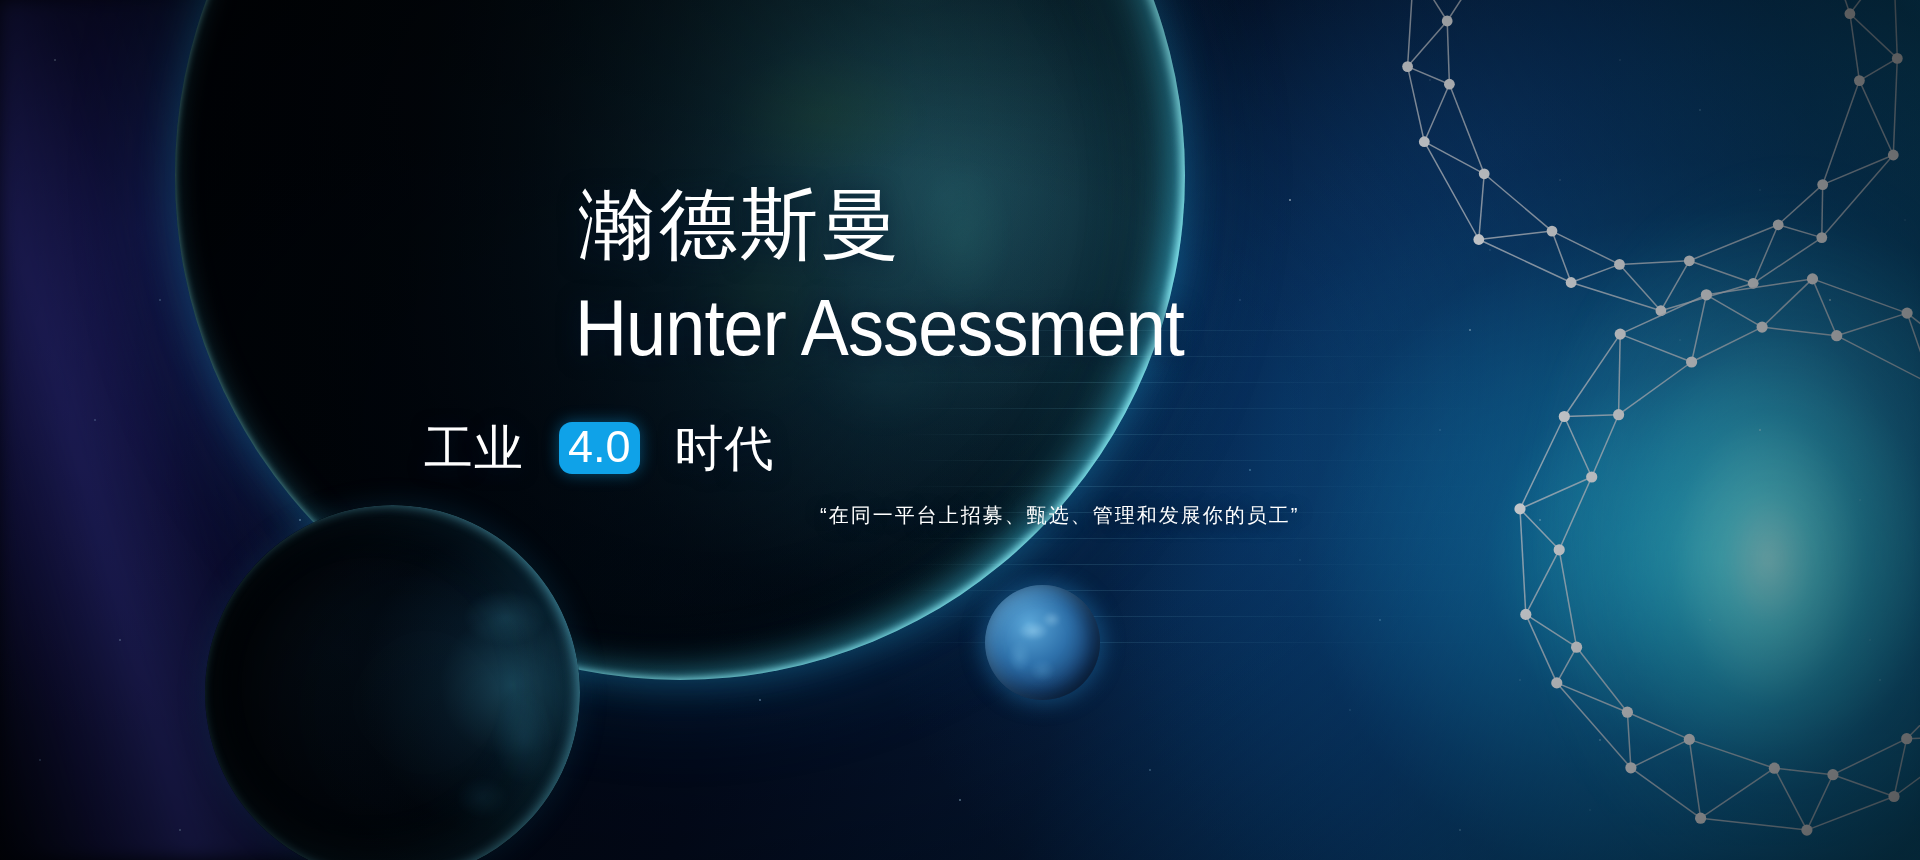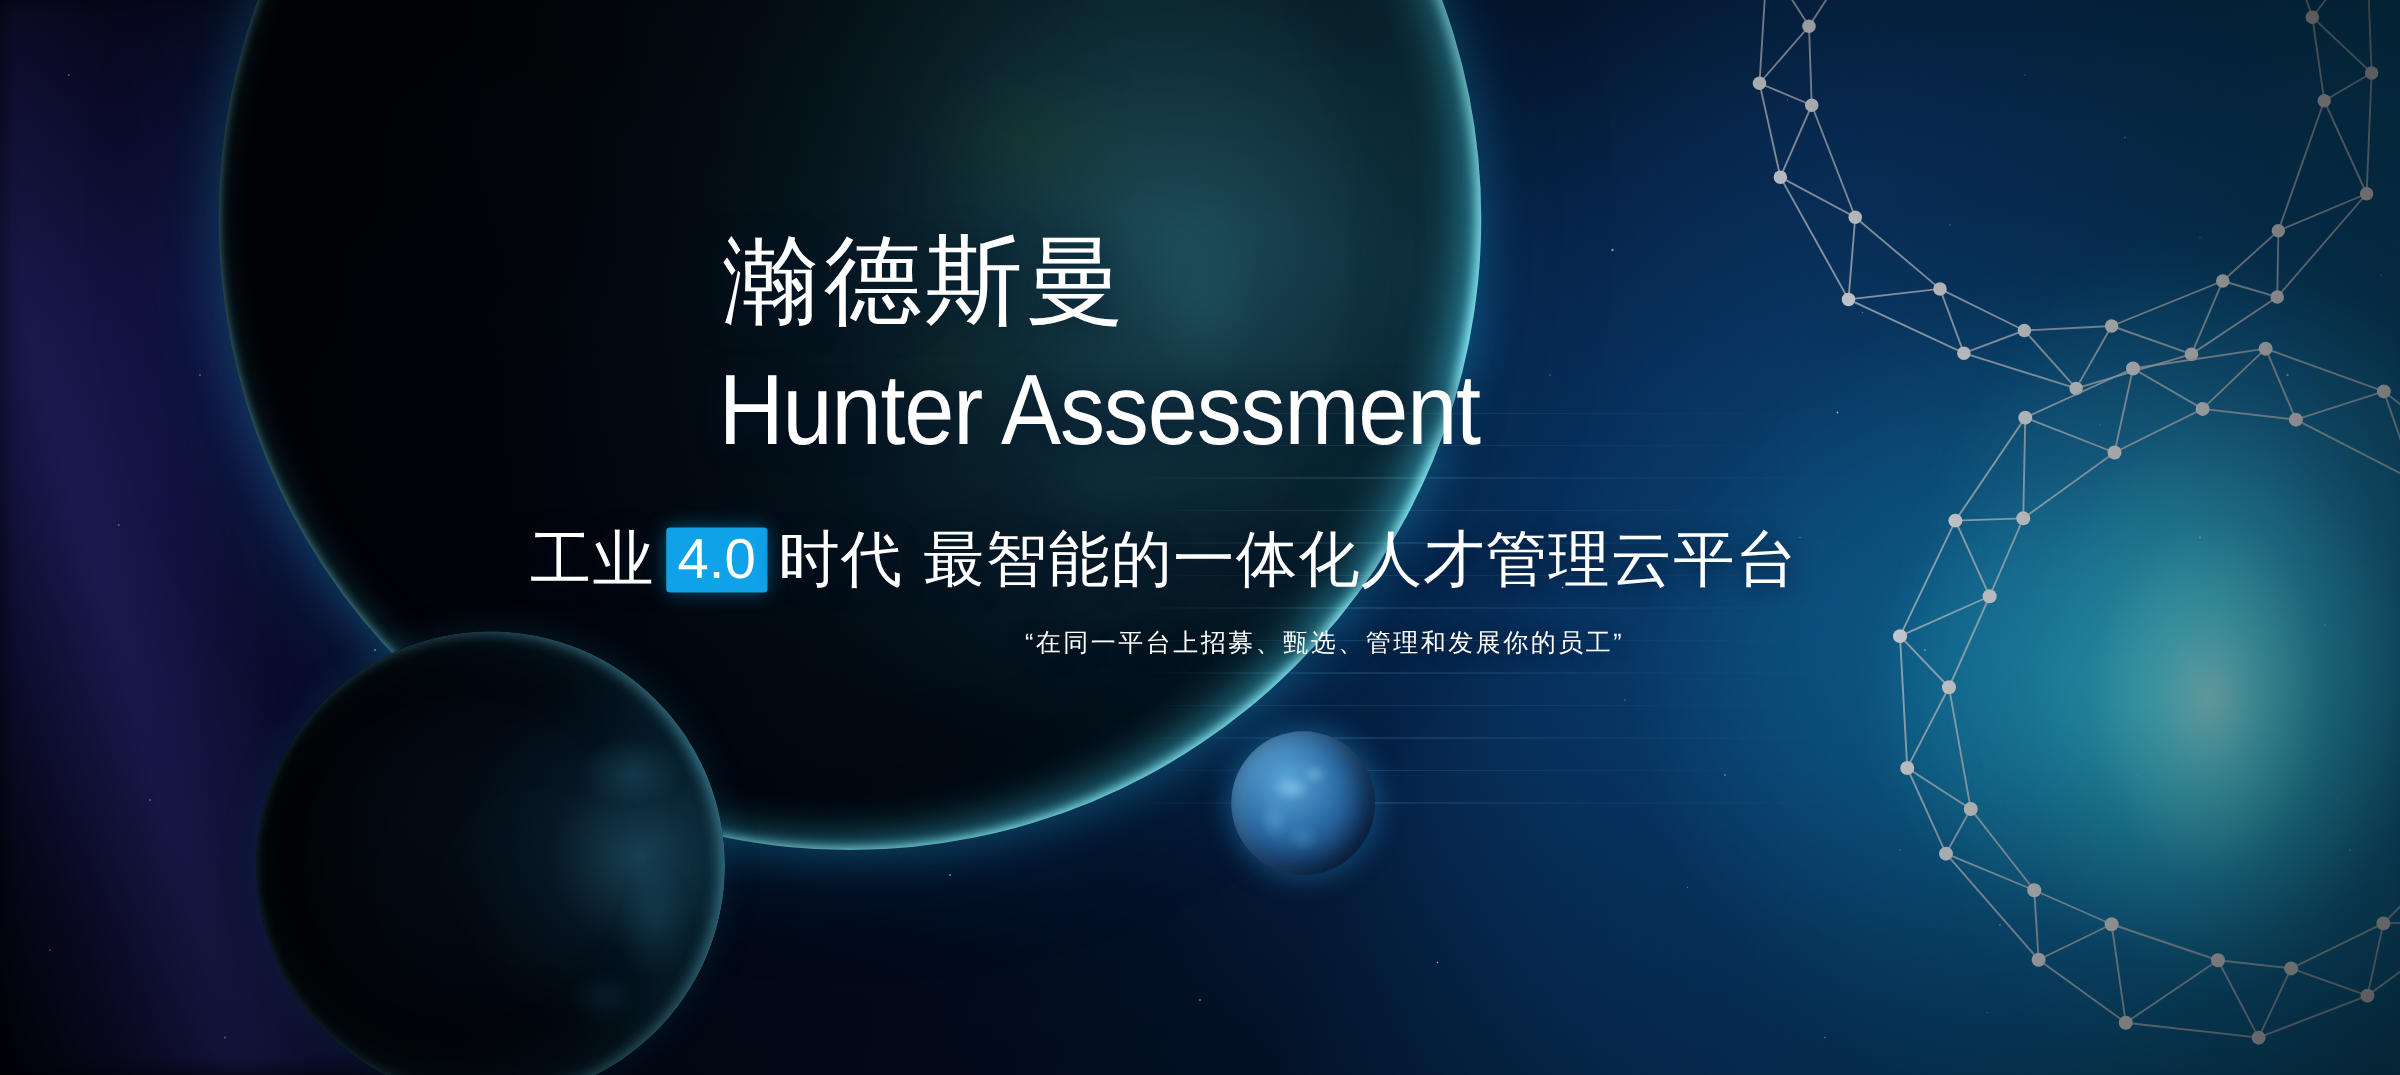--- a/index.html
+++ b/index.html
@@ -268,29 +268,30 @@
     left:424px; top:422px;
     display:flex;
     align-items:center;
     white-space:nowrap;
     font-size:49px;
     line-height:1;
     color:#ffffff;
     font-weight:400;
     letter-spacing:1px;
     text-shadow:0 2px 18px rgba(0,16,40,.80);
+    gap:26px;
   }
   .tag-seg { display:inline-block; }
   #tag-badge {
     display:inline-flex;
     align-items:center;
     justify-content:center;
     background:#0fa2e8;
     color:#ffffff;
-    border-radius:3px;
+    border-radius:13px;
     padding:2px 9px 5px 9px;
     margin:0 9px;
     font-size:45px;
     line-height:1;
     letter-spacing:0;
     text-shadow:none;
     box-shadow:0 0 16px rgba(15,162,232,.45);
   }
   #tag-gap { display:inline-block; width:16px; }
   #quote {
@@ -549,19 +550,18 @@
 
     <div id="title-cn">瀚德斯曼</div>
 
     <div id="title-en">Hunter Assessment</div>
 
     <div id="tagline">
       <span class="tag-seg">工业</span>
       <span id="tag-badge">4.0</span>
       <span class="tag-seg">时代</span>
       <span id="tag-gap"></span>
-      <span class="tag-seg">最智能的一体化人才管理云平台</span>
     </div>
 
     <div id="quote">“在同一平台上招募、甄选、管理和发展你的员工”</div>
 
   </div>
 </div>
 
 </body></html>

